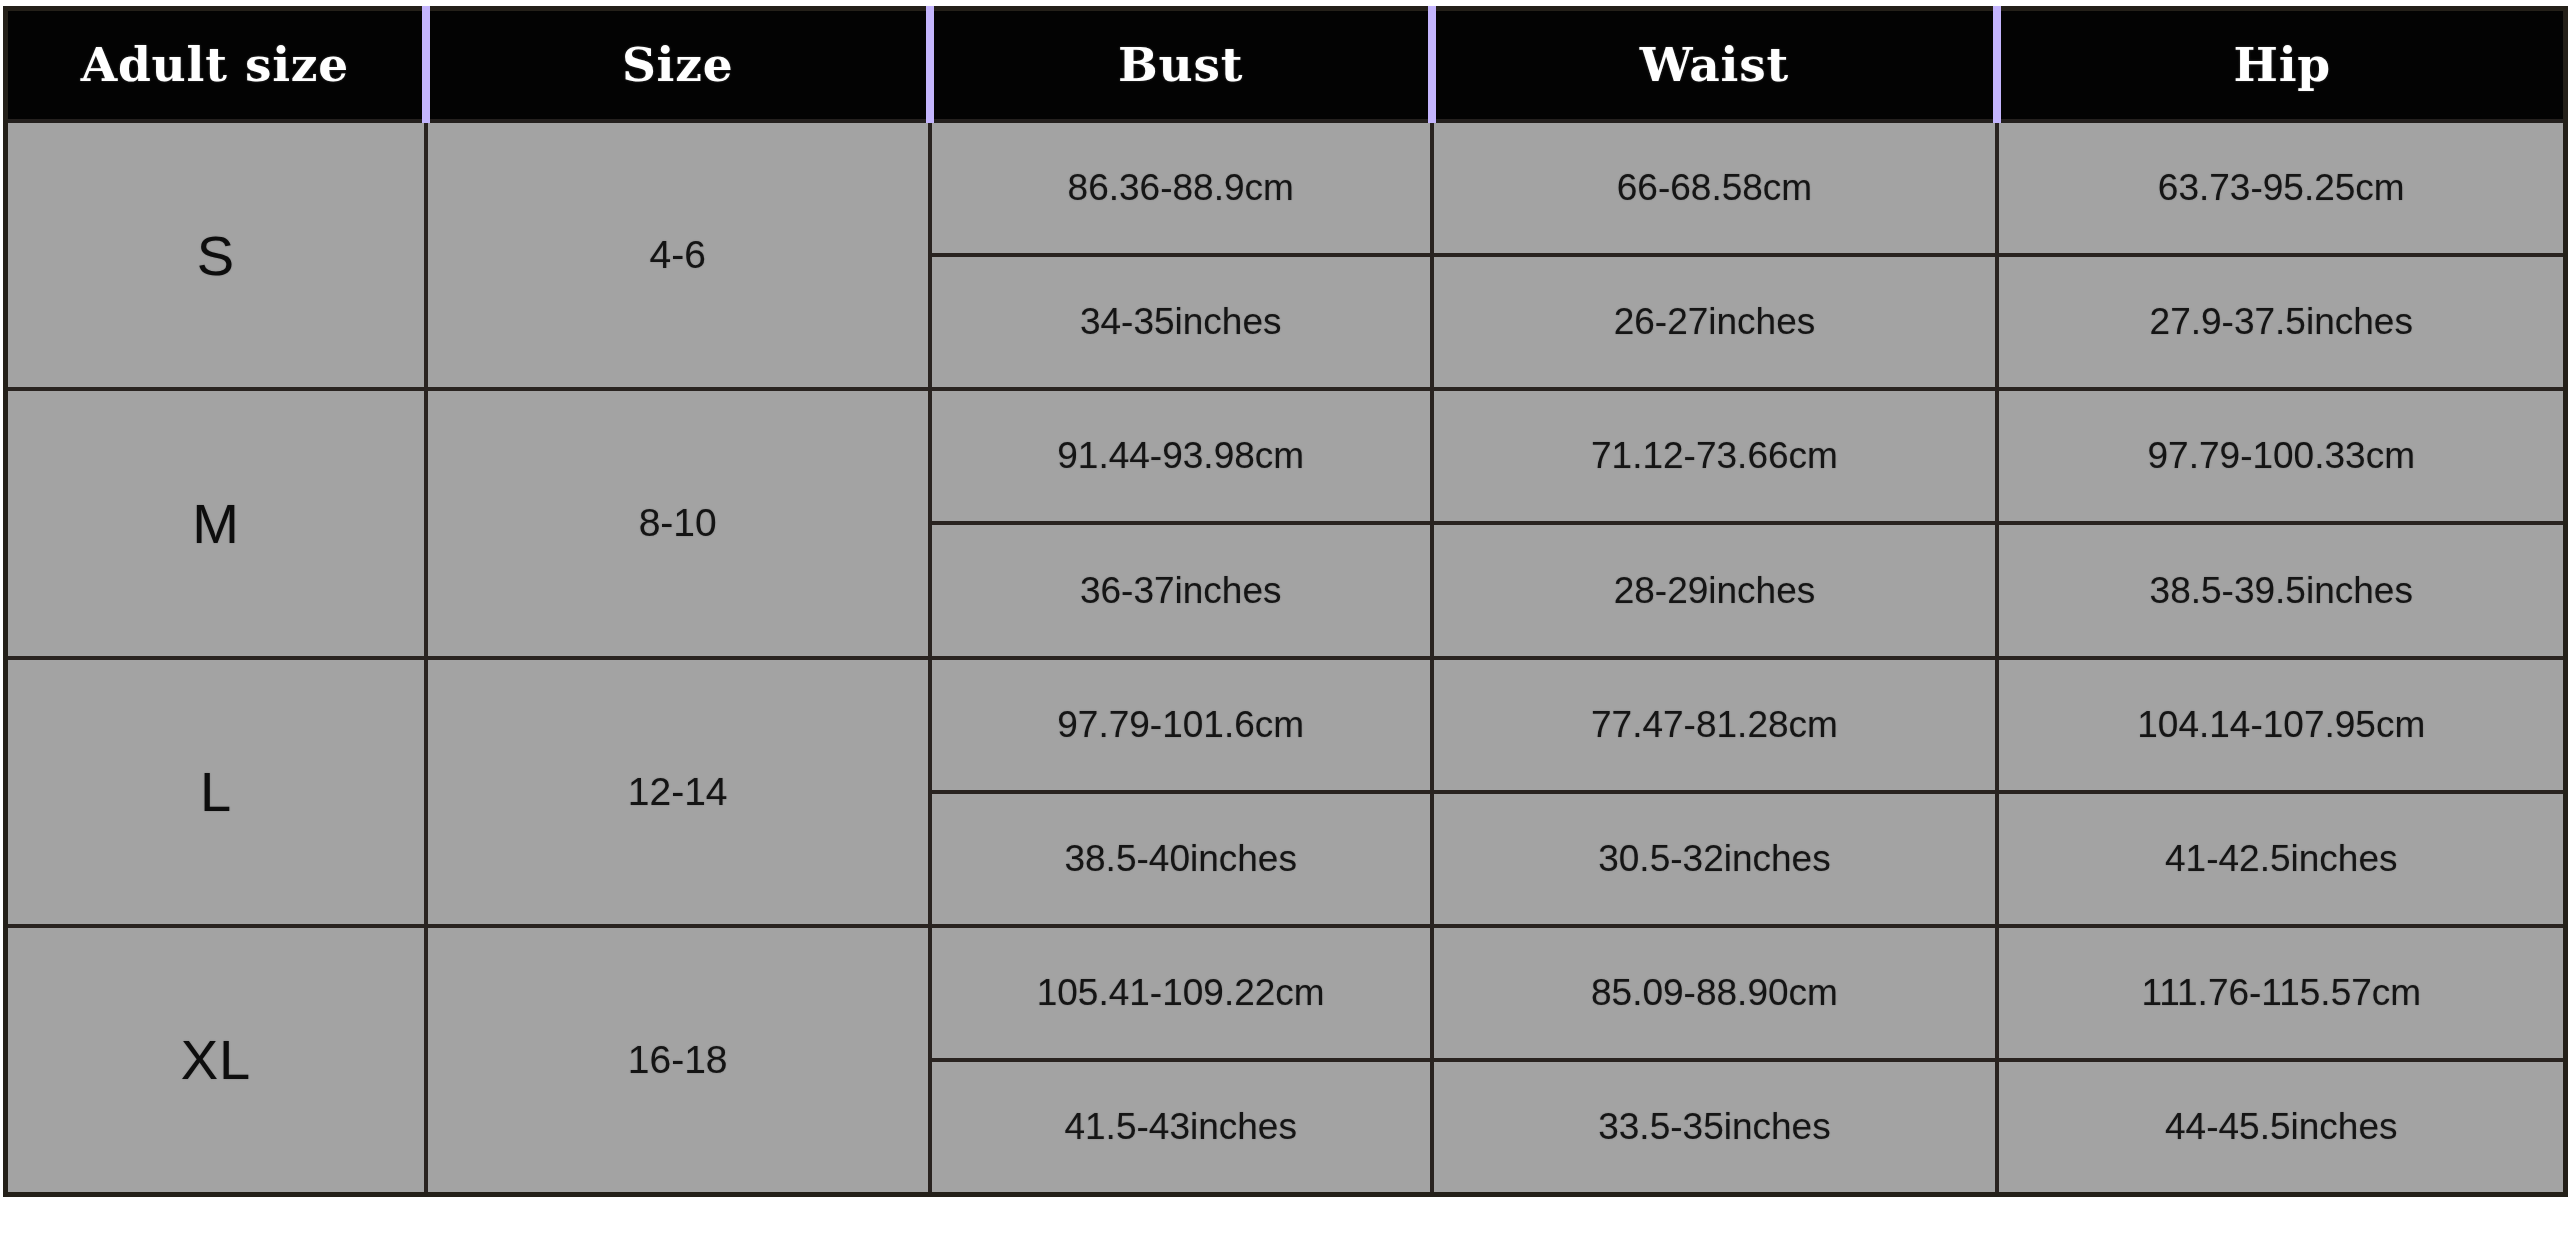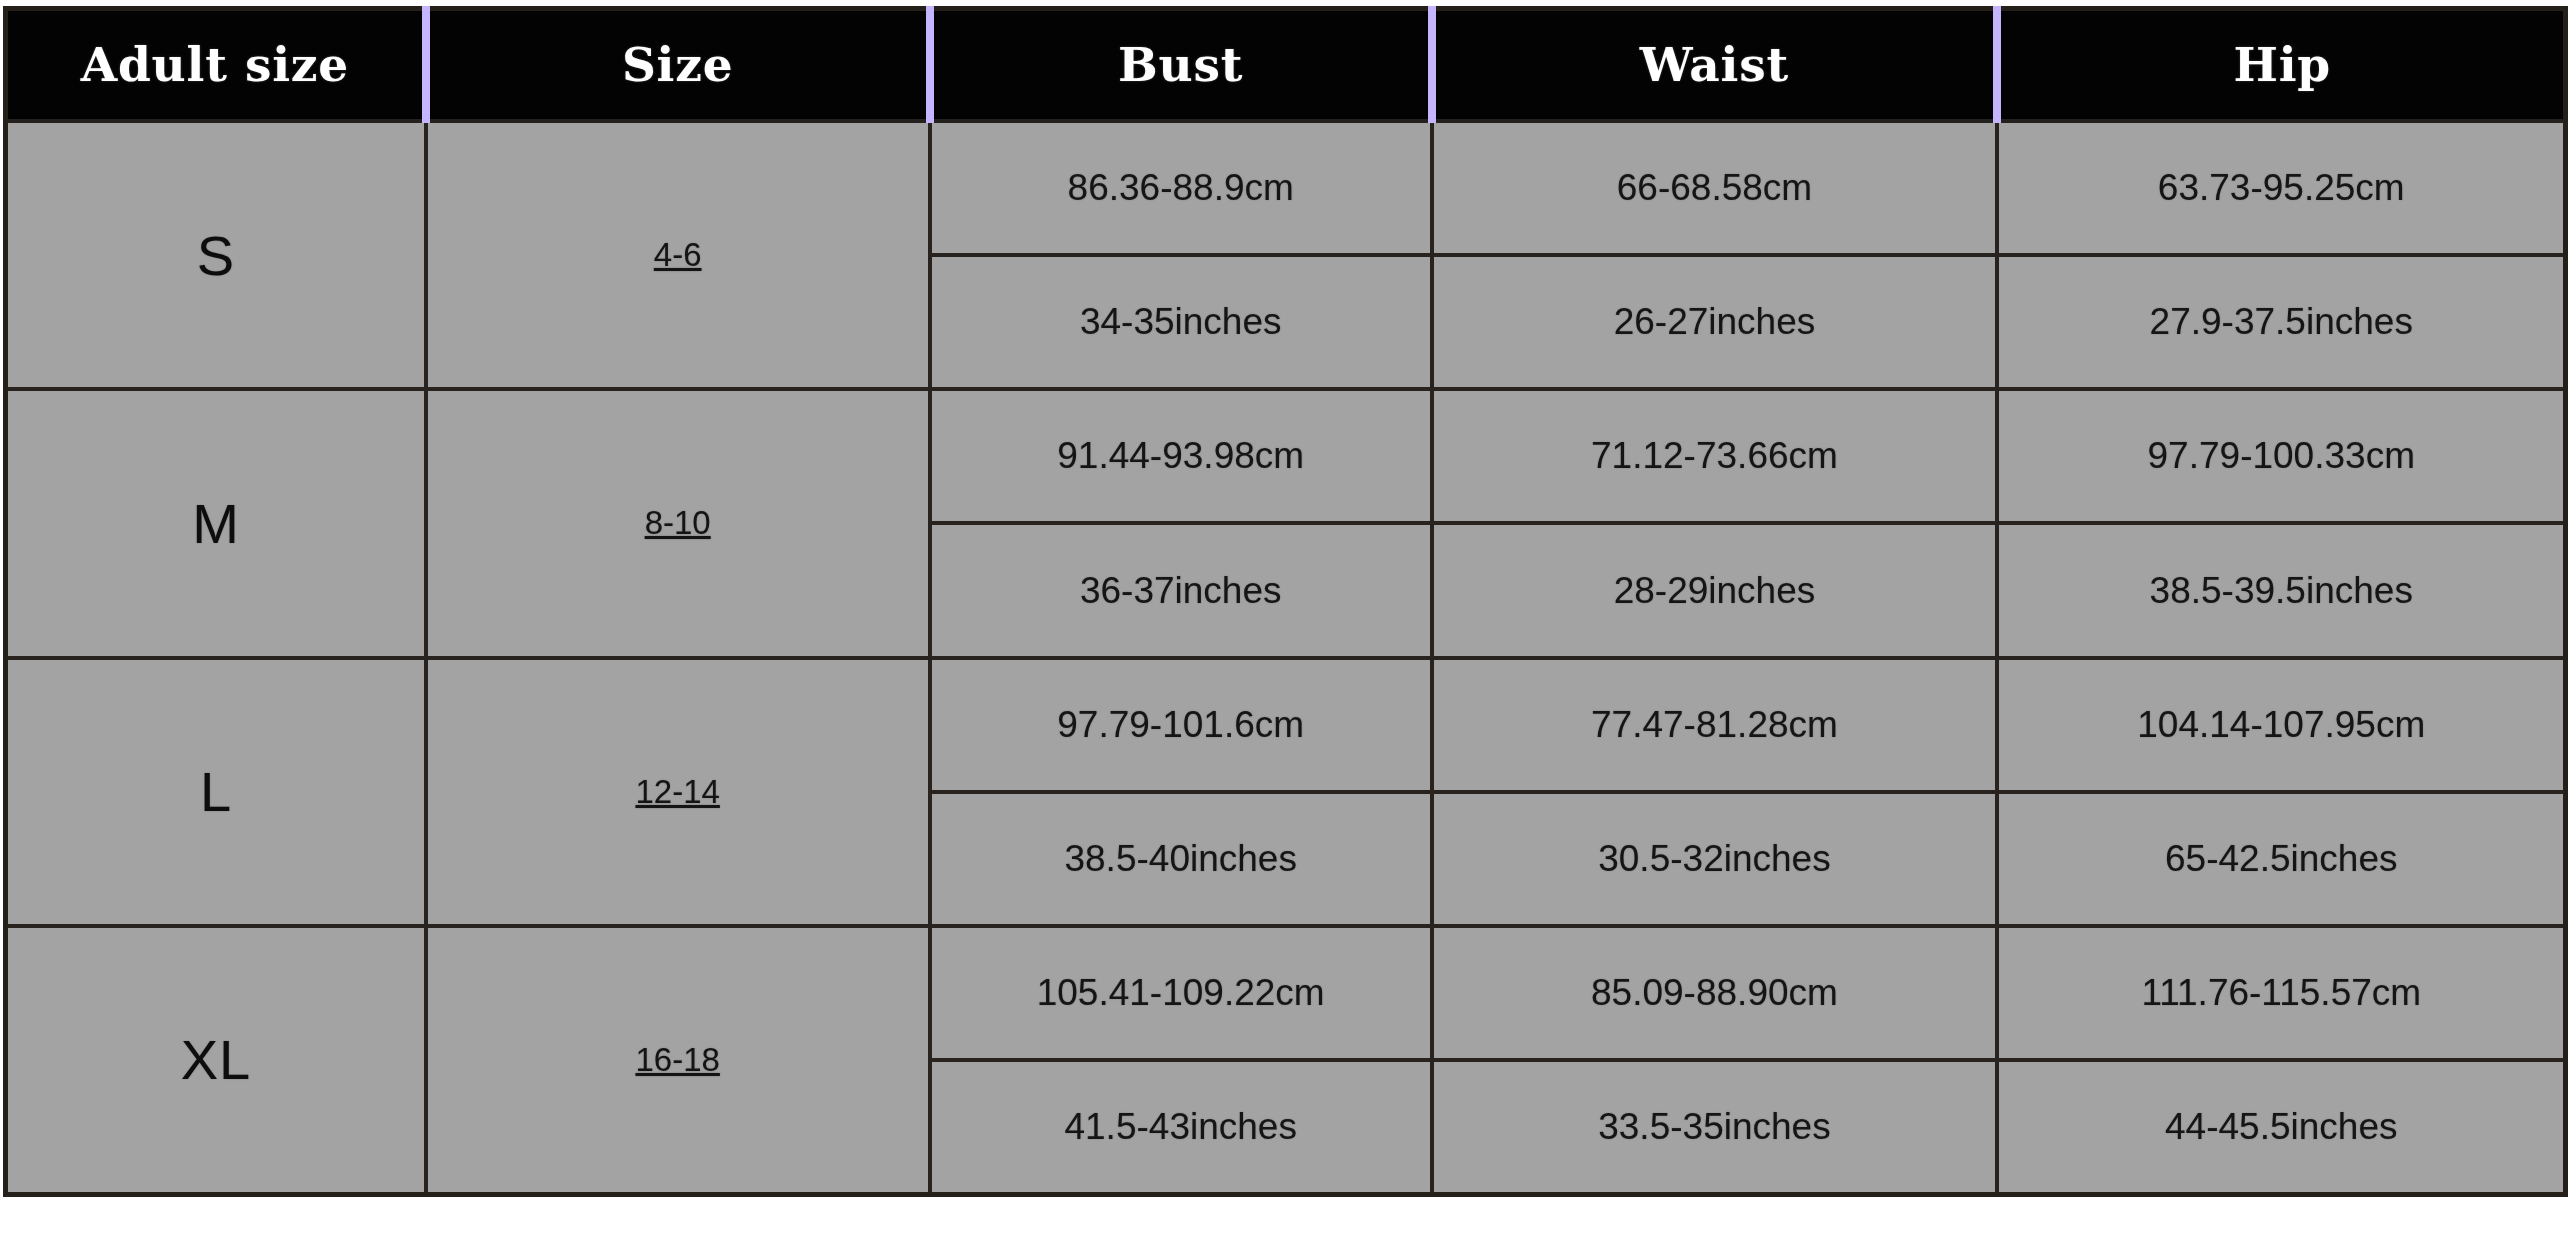--- a/index.html
+++ b/index.html
@@ -52,23 +52,22 @@
     background: #a3a3a3;
     text-shadow: 0 0 1.6px rgba(30,30,30,0.30);
     padding: 0;
   }
   td.size-label {
     font-size: 56px;
     color: #0d0d0d;
     letter-spacing: 0.8px;
   }
   td.size-range {
-    font-size: 33px;
+    font-size: 39px;
     color: #141414;
-    text-decoration: underline;
   }
   
   table.size-chart { border: 5.6px solid #242019; }
 </style>
 </head>
 <body>
 
 <div class="table-wrap">
   <table class="size-chart">
     <colgroup>
@@ -118,21 +117,21 @@
       <tr>
         <td class="size-label" rowspan="2">L</td>
         <td class="size-range" rowspan="2">12-14</td>
         <td>97.79-101.6cm</td>
         <td>77.47-81.28cm</td>
         <td>104.14-107.95cm</td>
       </tr>
       <tr>
         <td>38.5-40inches</td>
         <td>30.5-32inches</td>
-        <td>65-42.5inches</td>
+        <td>41-42.5inches</td>
       </tr>
 
       <tr>
         <td class="size-label" rowspan="2">XL</td>
         <td class="size-range" rowspan="2">16-18</td>
         <td>105.41-109.22cm</td>
         <td>85.09-88.90cm</td>
         <td>111.76-115.57cm</td>
       </tr>
       <tr>

